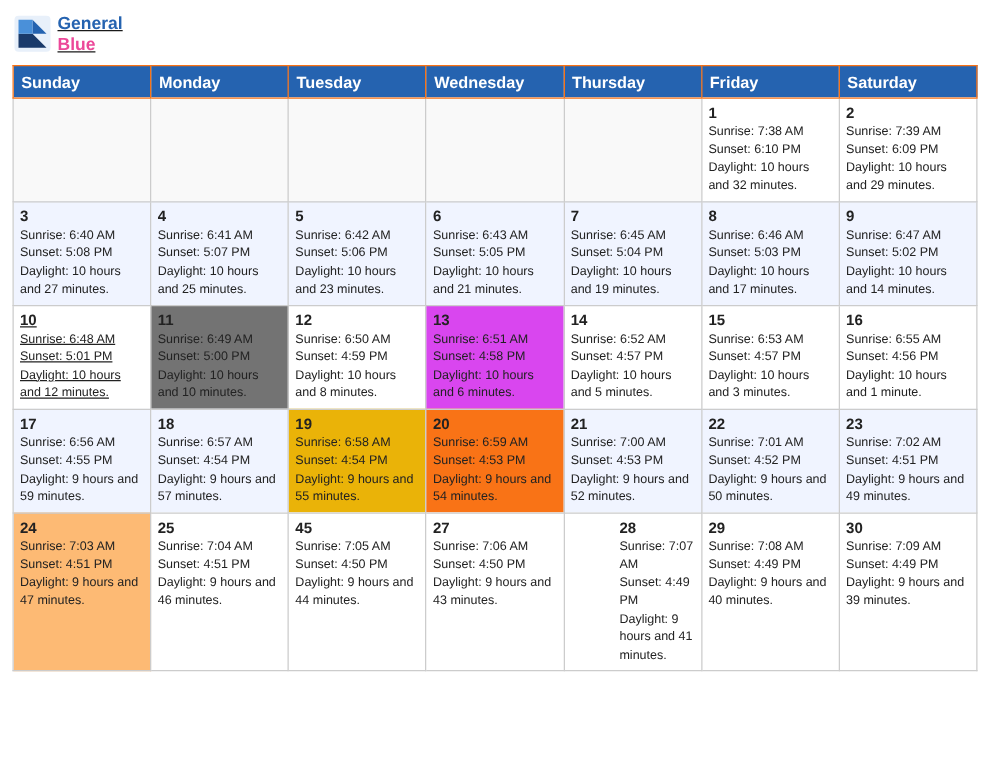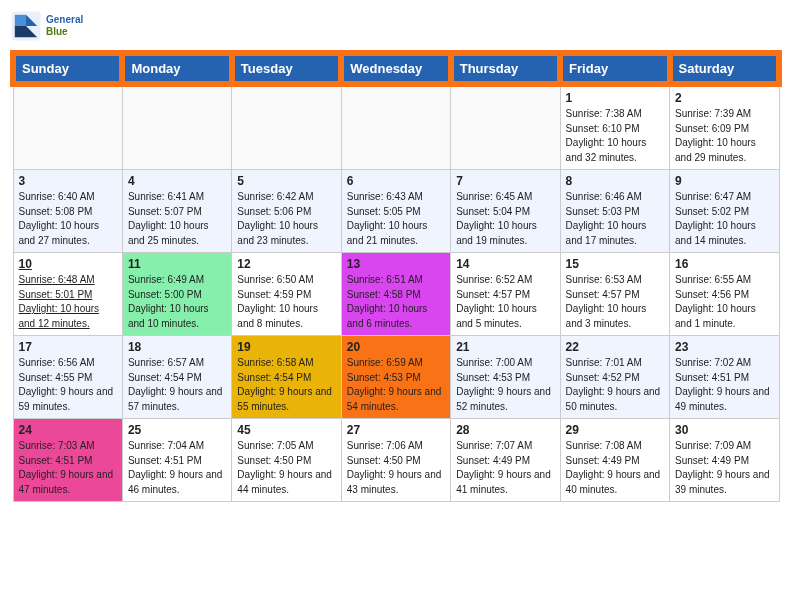--- a/index.html
+++ b/index.html
@@ -15,24 +15,25 @@
       justify-content: space-between;
       align-items: flex-start;
       margin-bottom: 8px;
     }
     .logo {
       display: flex;
       align-items: center;
       gap: 4px;
     }
     .logo-text {
-      font-size: 10px;
+      font-size: 14px;
       font-weight: bold;
       color: #1a1a1a;
       line-height: 1.2;
+      text-decoration: underline;
     }
     .logo-text span {
       color: #2563b0;
     }
     .logo-icon {
       width: 32px;
       height: 32px;
     }
     .title-block {
       text-align: right;
@@ -51,21 +52,21 @@
       border-collapse: collapse;
       border: 1px solid #ccc;
     }
     .calendar th {
       background-color: #2563b0;
       color: #fff;
       font-size: 13px;
       font-weight: bold;
       padding: 5px 6px;
       text-align: left;
-      border: 6px solid #f97316;
+      border: 1px solid #f97316;
     }
     .calendar td {
       vertical-align: top;
       padding: 4px 5px;
       font-size: 10.5px;
       color: #222;
       border: 1px solid #ccc;
       width: calc(100% / 7);
       min-height: 80px;
       background: #fff;
@@ -97,21 +98,21 @@
 <div class="header">
   <div class="logo">
     <svg class="logo-icon" viewBox="0 0 40 40">
       <rect x="2" y="2" width="36" height="36" rx="4" fill="#e8f0fa"></rect>
       <polygon points="20,6 34,20 20,20" fill="#2563b0"></polygon>
       <polygon points="20,20 34,34 6,34 6,20" fill="#1a3a6a"></polygon>
       <polygon points="6,6 20,6 20,20 6,20" fill="#4a90d9"></polygon>
     </svg>
     <div class="logo-text">
       <div><span>General</span></div>
-      <div style="color:#4d7c0f">Blue</div>
+      <div style="color:#ec4899">Blue</div>
     </div>
   </div>
   <div class="title-block">
     <div class="month-title"></div>
     <div class="location"></div>
   </div>
 </div>
 
 <table class="calendar">
   <thead>
@@ -169,21 +170,21 @@
         <td style="background: rgb(240, 244, 255);">
           <span class="day-num">9</span>
           <div class="day-info">Sunrise: 6:47 AM<br>Sunset: 5:02 PM<br>Daylight: 10 hours and 14 minutes.</div>
         </td>
       </tr>
       <tr>
         <td style="background: rgb(255, 255, 255); text-decoration: underline;">
           <span class="day-num">10</span>
           <div class="day-info">Sunrise: 6:48 AM<br>Sunset: 5:01 PM<br>Daylight: 10 hours and 12 minutes.</div>
         </td>
-        <td style="background: #86efac;">
+        <td style="background: #737373;">
           <span class="day-num">11</span>
           <div class="day-info">Sunrise: 6:49 AM<br>Sunset: 5:00 PM<br>Daylight: 10 hours and 10 minutes.</div>
         </td>
         <td style="background: rgb(255, 255, 255);">
           <span class="day-num">12</span>
           <div class="day-info">Sunrise: 6:50 AM<br>Sunset: 4:59 PM<br>Daylight: 10 hours and 8 minutes.</div>
         </td>
         <td style="background: #d946ef;">
           <span class="day-num">13</span>
           <div class="day-info">Sunrise: 6:51 AM<br>Sunset: 4:58 PM<br>Daylight: 10 hours and 6 minutes.</div>
@@ -225,37 +226,37 @@
         <td style="background: rgb(240, 244, 255);">
           <span class="day-num">22</span>
           <div class="day-info">Sunrise: 7:01 AM<br>Sunset: 4:52 PM<br>Daylight: 9 hours and 50 minutes.</div>
         </td>
         <td style="background: rgb(240, 244, 255); margin-left: 26px;">
           <span class="day-num">23</span>
           <div class="day-info">Sunrise: 7:02 AM<br>Sunset: 4:51 PM<br>Daylight: 9 hours and 49 minutes.</div>
         </td>
       </tr>
       <tr>
-        <td style="background: #ec4899;">
+        <td style="background: #fdba74;">
           <span class="day-num">24</span>
           <div class="day-info">Sunrise: 7:03 AM<br>Sunset: 4:51 PM<br>Daylight: 9 hours and 47 minutes.</div>
         </td>
         <td style="background: rgb(255, 255, 255);">
           <span class="day-num">25</span>
           <div class="day-info">Sunrise: 7:04 AM<br>Sunset: 4:51 PM<br>Daylight: 9 hours and 46 minutes.</div>
         </td>
         <td style="background: rgb(255, 255, 255);">
           <span class="day-num">45</span>
           <div class="day-info">Sunrise: 7:05 AM<br>Sunset: 4:50 PM<br>Daylight: 9 hours and 44 minutes.</div>
         </td>
         <td style="background: rgb(255, 255, 255);">
           <span class="day-num">27</span>
           <div class="day-info">Sunrise: 7:06 AM<br>Sunset: 4:50 PM<br>Daylight: 9 hours and 43 minutes.</div>
         </td>
-        <td style="background: rgb(255, 255, 255);">
+        <td style="background: rgb(255, 255, 255); padding-left: 44px;">
           <span class="day-num">28</span>
           <div class="day-info">Sunrise: 7:07 AM<br>Sunset: 4:49 PM<br>Daylight: 9 hours and 41 minutes.</div>
         </td>
         <td style="background: rgb(255, 255, 255);">
           <span class="day-num">29</span>
           <div class="day-info">Sunrise: 7:08 AM<br>Sunset: 4:49 PM<br>Daylight: 9 hours and 40 minutes.</div>
         </td>
         <td style="background: rgb(255, 255, 255);">
           <span class="day-num">30</span>
           <div class="day-info">Sunrise: 7:09 AM<br>Sunset: 4:49 PM<br>Daylight: 9 hours and 39 minutes.</div>

